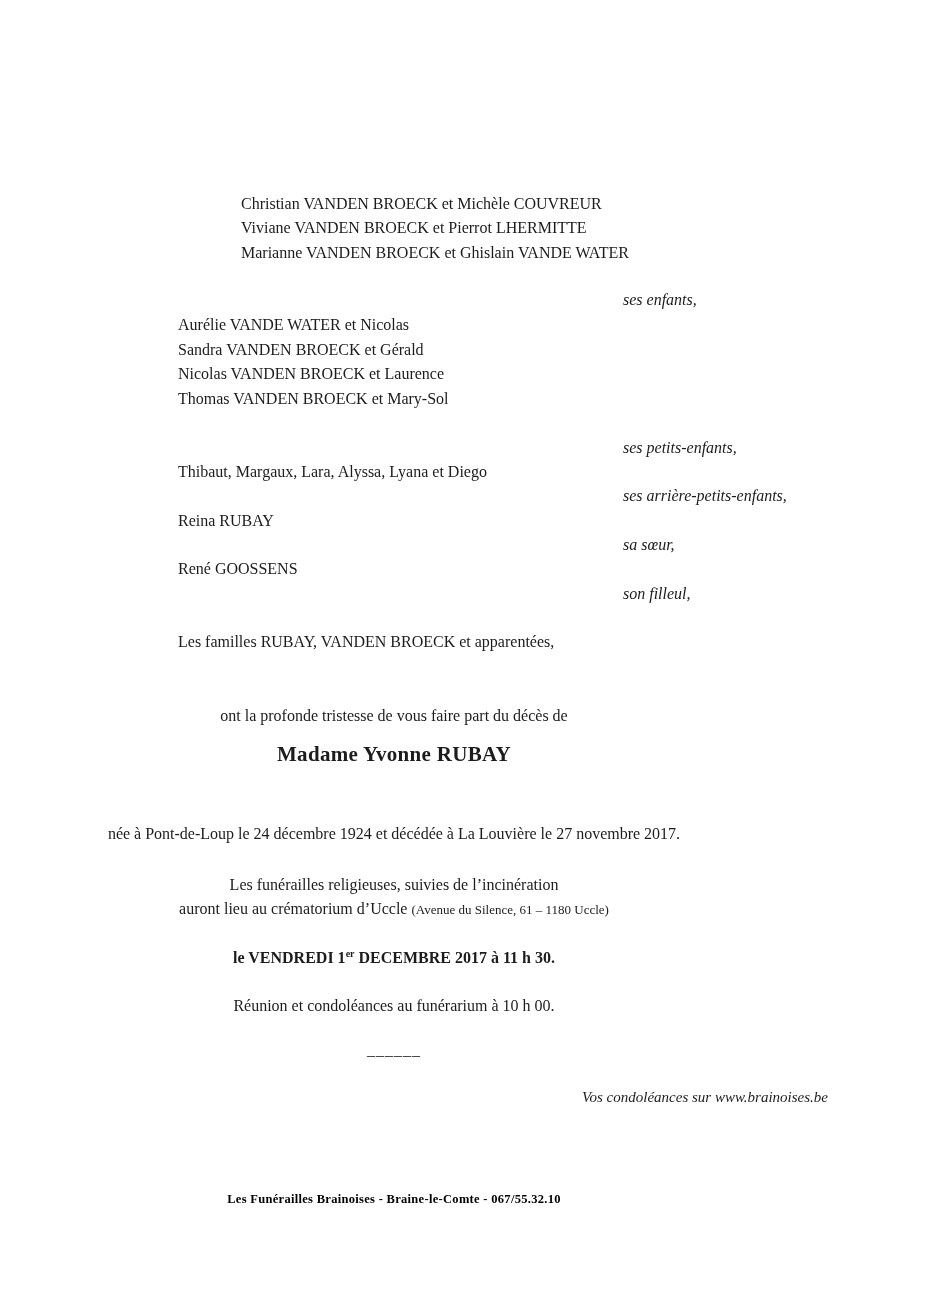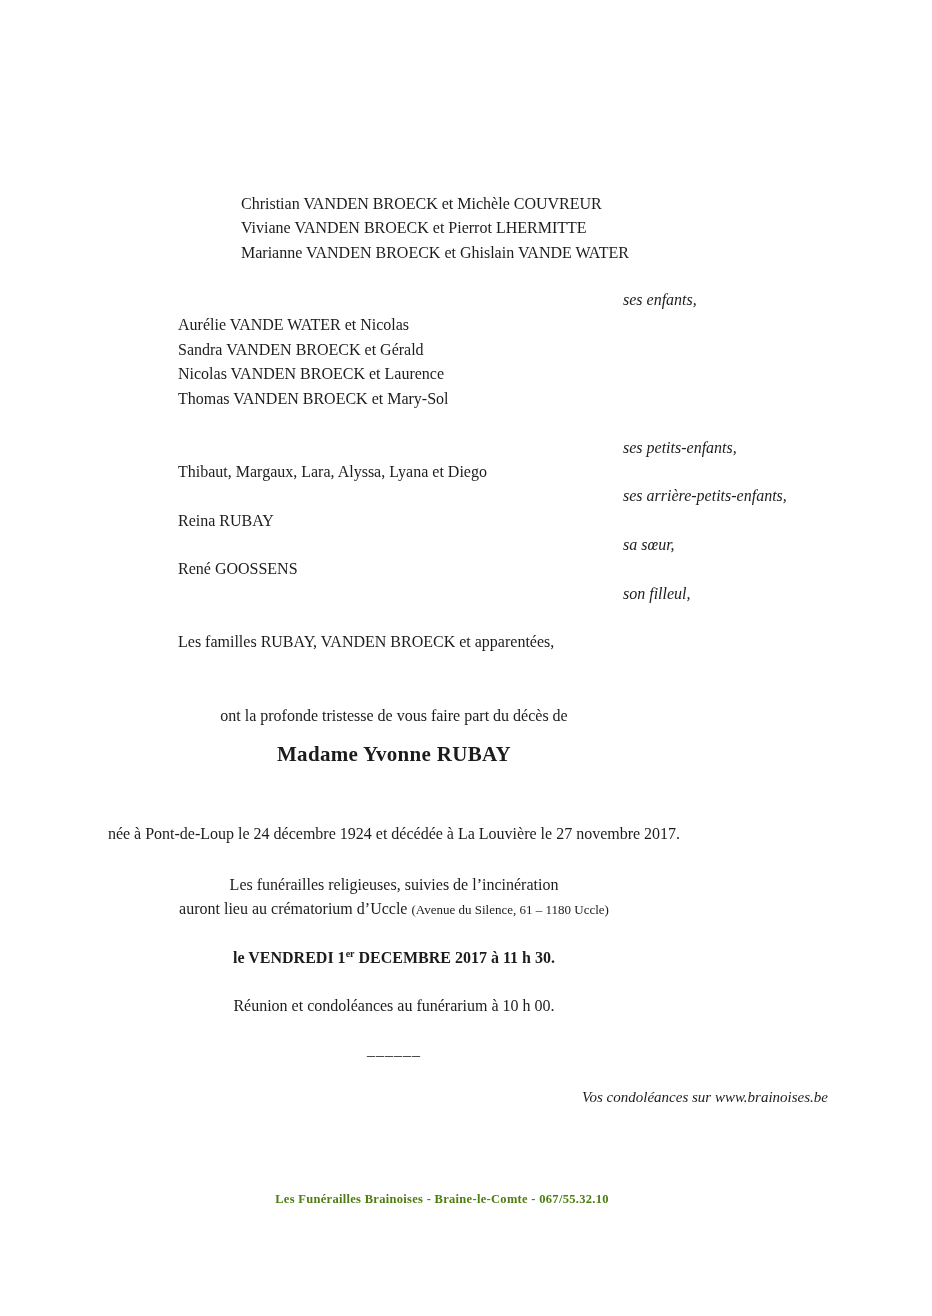--- a/index.html
+++ b/index.html
@@ -44,22 +44,21 @@
   }
   .condolences {
     font-style: italic;
     font-size: 15px;
     text-align: right;
   }
   .footer-line {
     font-weight: bold;
     font-size: 12.5px;
     letter-spacing: 0.3px;
-    color: #4d7c0f;
-    padding-left: 48px;
+    color: #000000;
   }
 </style>
 </head>
 <body>
 
 <div class="page">
 
   <div class="ln" style="left:241px; top:194px;">Christian VANDEN BROECK et Michèle COUVREUR</div>
   <div class="ln" style="left:241px; top:218px;">Viviane VANDEN BROECK et Pierrot LHERMITTE</div>
   <div class="ln" style="left:241px; top:243px;">Marianne VANDEN BROECK et Ghislain VANDE WATER</div>

